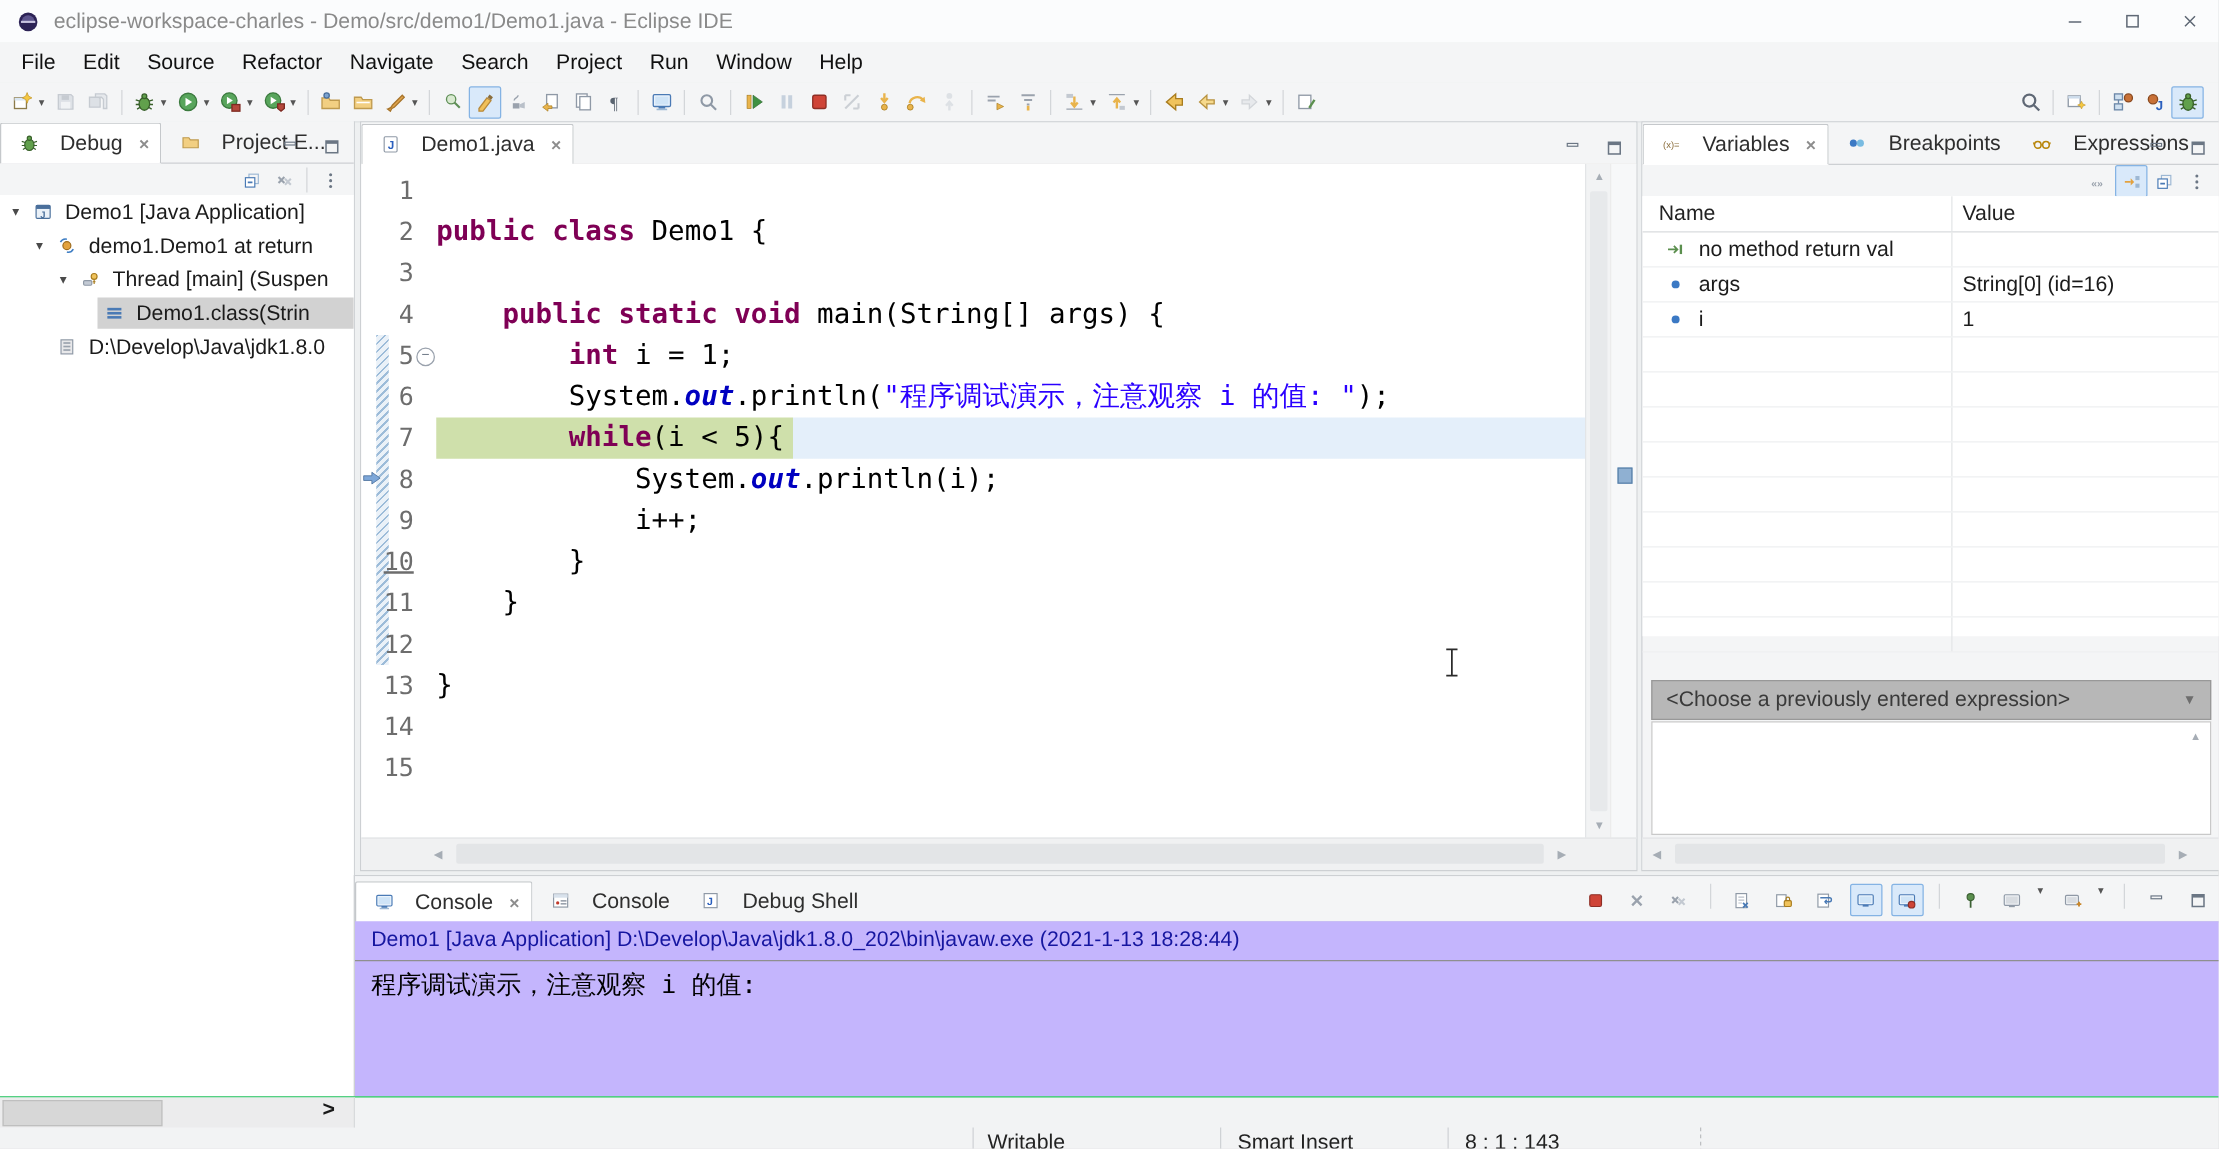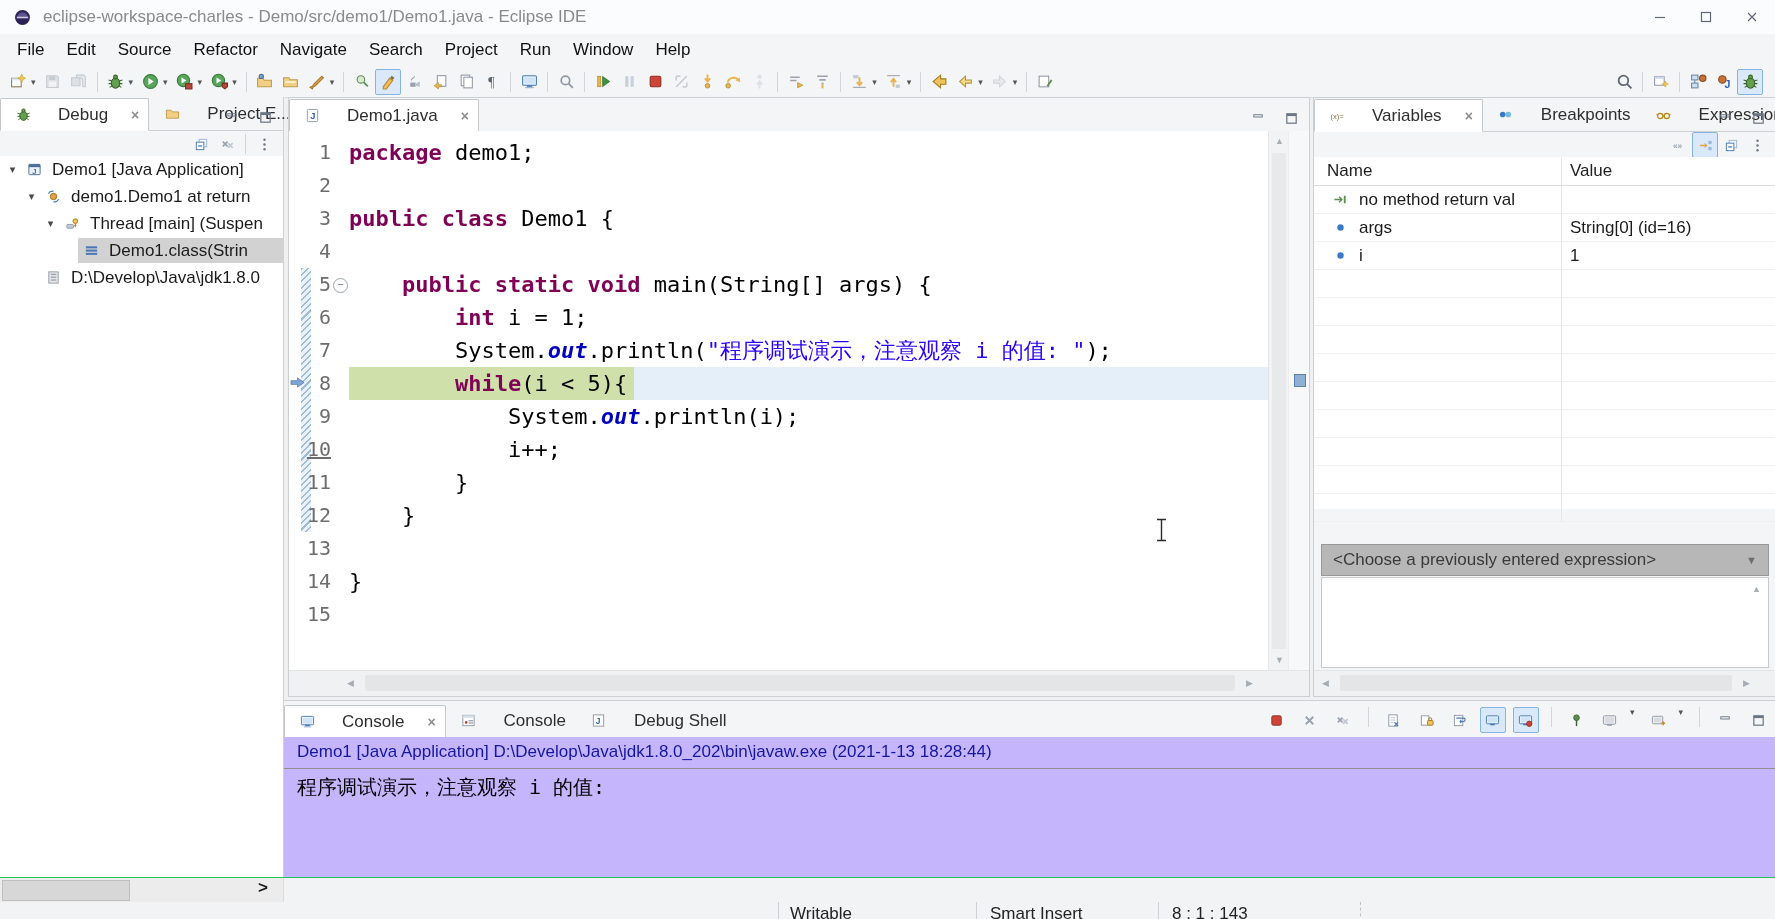--- a/index.html
+++ b/index.html
@@ -20,21 +20,21 @@
   
   .ic{width:24px;height:24px;display:inline-flex;align-items:center;justify-content:center;border:1px solid transparent;border-radius:2px;flex:none}
   .ic svg{width:17px;height:17px}
   .ic.small svg{width:15px;height:15px}
   .ic.act{background:#d9e9fa;border-color:#84b3e4}
   .ic.dis{opacity:.45}
   .dd{font-size:9px;color:#555;margin:0 4px 0 0;flex:none}
   
   .panel{position:absolute;background:#f4f5f6}
   .tabrow{height:33px;display:flex;align-items:flex-end;background:#f4f5f6;border-bottom:1px solid #cdd0d3;position:relative}
-  .tab{height:31px;display:flex;align-items:center;padding:0 9px;gap:22px;color:#2e2e2e;border:1px solid transparent;white-space:nowrap;font-size:17px}
+  .tab{height:31px;display:flex;align-items:center;padding:0 9px;gap:12px;color:#2e2e2e;border:1px solid transparent;white-space:nowrap;font-size:17px}
   .tab.active{background:#fff;border-color:#c5c8cb;border-bottom-color:#fff;border-radius:2px 2px 0 0;margin-bottom:-1px}
   .tab .close{color:#8d8d8d;font-size:14px;font-weight:bold;margin-left:1px}
   .panel-minmax{position:absolute;right:5px;top:7px;display:flex;gap:7px}
   .ptool{height:26px;display:flex;align-items:center;justify-content:flex-end;padding-right:6px;background:#f4f5f6}
   
   .tree-area{position:absolute;left:0;right:0;top:59px;bottom:0;background:#fff;overflow:hidden}
   .tree-row{height:27px;display:flex;align-items:center;white-space:nowrap}
   .chev{width:17px;color:#4a4a4a;font-size:11px;text-align:center;flex:none}
   .tree-inner{display:flex;align-items:center;gap:5px;flex:1;height:25px;overflow:hidden}
   .tree-inner.sel{background:#d2d2d2}
@@ -567,21 +567,20 @@
           <div class="gutter-num" style="top: 434px;">14</div>
           <div class="gutter-num" style="top: 467px;">15</div>
         </div>
       <span style="position:absolute;left:1px;top:244px;width:15px;height:15px">
         <svg width="15" height="15" viewBox="0 0 16 16">
             <path d="M1 6h7V3l7 5-7 5v-3H1z" fill="#7da7d9" stroke="#4a6f9b" stroke-width=".7"></path>
           </svg>
       </span>
       <div class="fold" style="top:147px">−</div>
       <div class="code-col" id="codecol">
-          <div class="code-line"><span class="k">package</span><span class="p"> demo1;</span></div>
           <div class="code-line"></div>
           <div class="code-line"><span class="k">public</span><span class="p"> </span><span class="k">class</span><span class="p"> Demo1 {</span></div>
           <div class="code-line"></div>
           <div class="code-line"><span class="p">    </span><span class="k">public</span><span class="p"> </span><span class="k">static</span><span class="p"> </span><span class="k">void</span><span class="p"> main(String[] args) {</span></div>
           <div class="code-line"><span class="p">        </span><span class="k">int</span><span class="p"> i = 1;</span></div>
           <div class="code-line"><span class="p">        System.</span><span class="f">out</span><span class="p">.println(</span><span class="s">"程序调试演示，注意观察 i 的值: "</span><span class="p">);</span></div>
           <div class="code-line cur"><span class="p">        </span><span class="k">while</span><span class="p">(i &lt; 5){</span></div>
           <div class="code-line"><span class="p">            System.</span><span class="f">out</span><span class="p">.println(i);</span></div>
           <div class="code-line"><span class="p">            i++;</span></div>
           <div class="code-line"><span class="p">        }</span></div>

